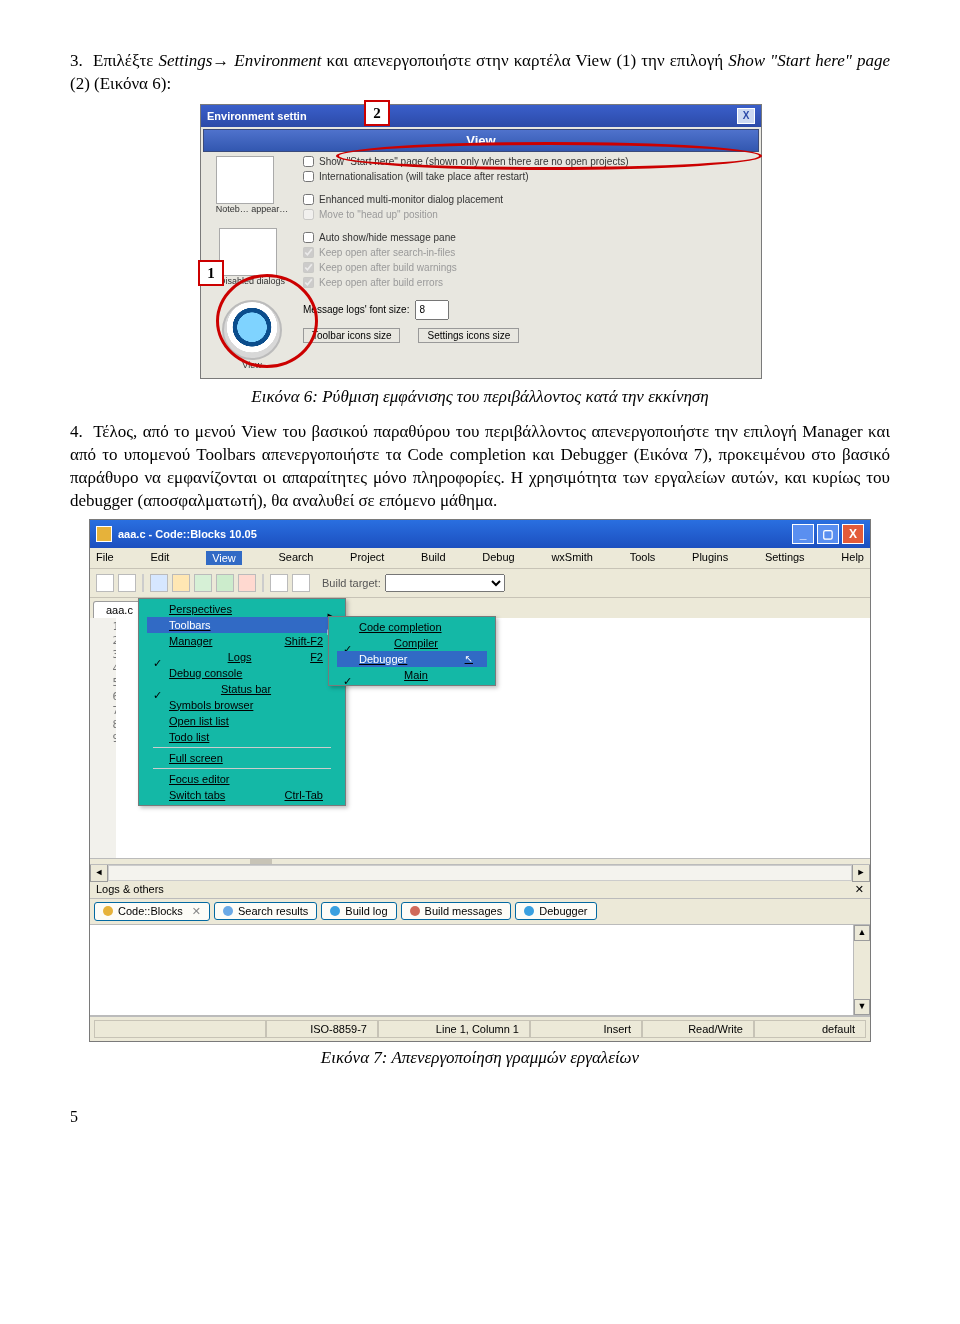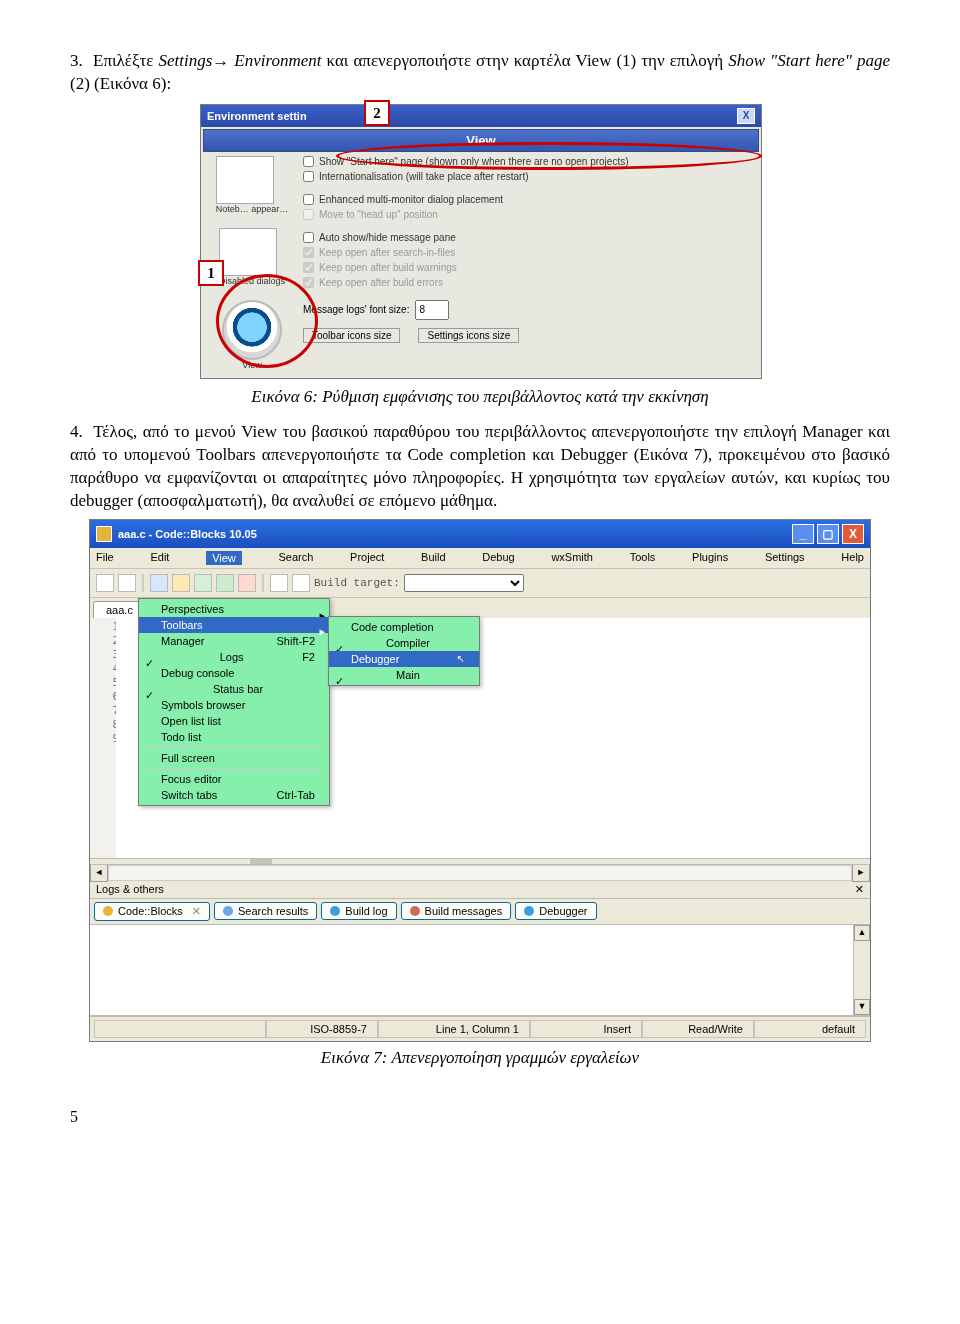--- a/index.html
+++ b/index.html
@@ -127,21 +127,21 @@
   .s2-menubar .mi.open { background:#316ac5; color:#fff; padding:1px 6px; }
   .s2-toolbar {
     background:#ece9d8; padding:2px 6px; height:24px;
     display:flex; align-items:center; gap:4px;
     border-bottom:1px solid #c7c3b6;
   }
   .s2-toolbar .ticon {
     width:16px;height:16px;border:1px solid #bbb;background:#fff;
   }
   .s2-toolbar .sep { width:2px;height:18px;background:#ccc;margin:0 2px;}
-  .s2-toolbar .lbl { color:#555;font-family:Liberation Mono, monospace;}
+  .s2-toolbar .lbl { margin-left:8px; color:#555;}
   .s2-toolbar select { font-size:11px; height:18px; width:120px;}
   .s2-workarea {
     position:relative; background:#fff; height:260px;
     display:flex;
   }
   .s2-tabstrip {
     position:absolute; top:0; left:0; right:0; height:20px;
     background:#ece9d8; border-bottom:1px solid #b8b4a6;
     display:flex; align-items:flex-end; padding-left:3px;
   }
@@ -154,23 +154,23 @@
     position:absolute; top:20px; left:0; bottom:0; width:26px;
     background:#f2f1ec; border-right:1px solid #d0ccc0;
     padding:2px 3px; font-family:monospace; font-size:11px; color:#777;
     line-height:14px; text-align:right;
   }
   .s2-editor {
     position:absolute; top:20px; left:26px; right:0; bottom:0; background:#fff;
   }
   
   .menu {
-    position:absolute; background:#86efac; border:1px solid #7a7a7a;
+    position:absolute; background:#14b8a6; border:1px solid #7a7a7a;
     box-shadow:2px 2px 4px rgba(0,0,0,.25);
-    font-size:11px; padding:2px 0; z-index:10;
+    font-size:11px; padding:2px 8px; z-index:10;text-decoration:underline;
   }
   .menu .row {
     display:flex; justify-content:space-between; align-items:center;
     padding:2px 14px 2px 22px; white-space:nowrap; position:relative; gap:30px;
   }
   .menu .row.hi { background:#316ac5; color:#fff; }
   .menu .row .arrow::after{content:"▸"; position:absolute; right:4px;}
   .menu .row .chk::before{content:"✓"; position:absolute; left:6px;}
   .menu .divider{height:1px;background:#ccc;margin:2px 6px;}
   .s2-hsplit{height:5px;background:#ece9d8;border-top:1px solid #bbb;border-bottom:1px solid #bbb;position:relative;}

